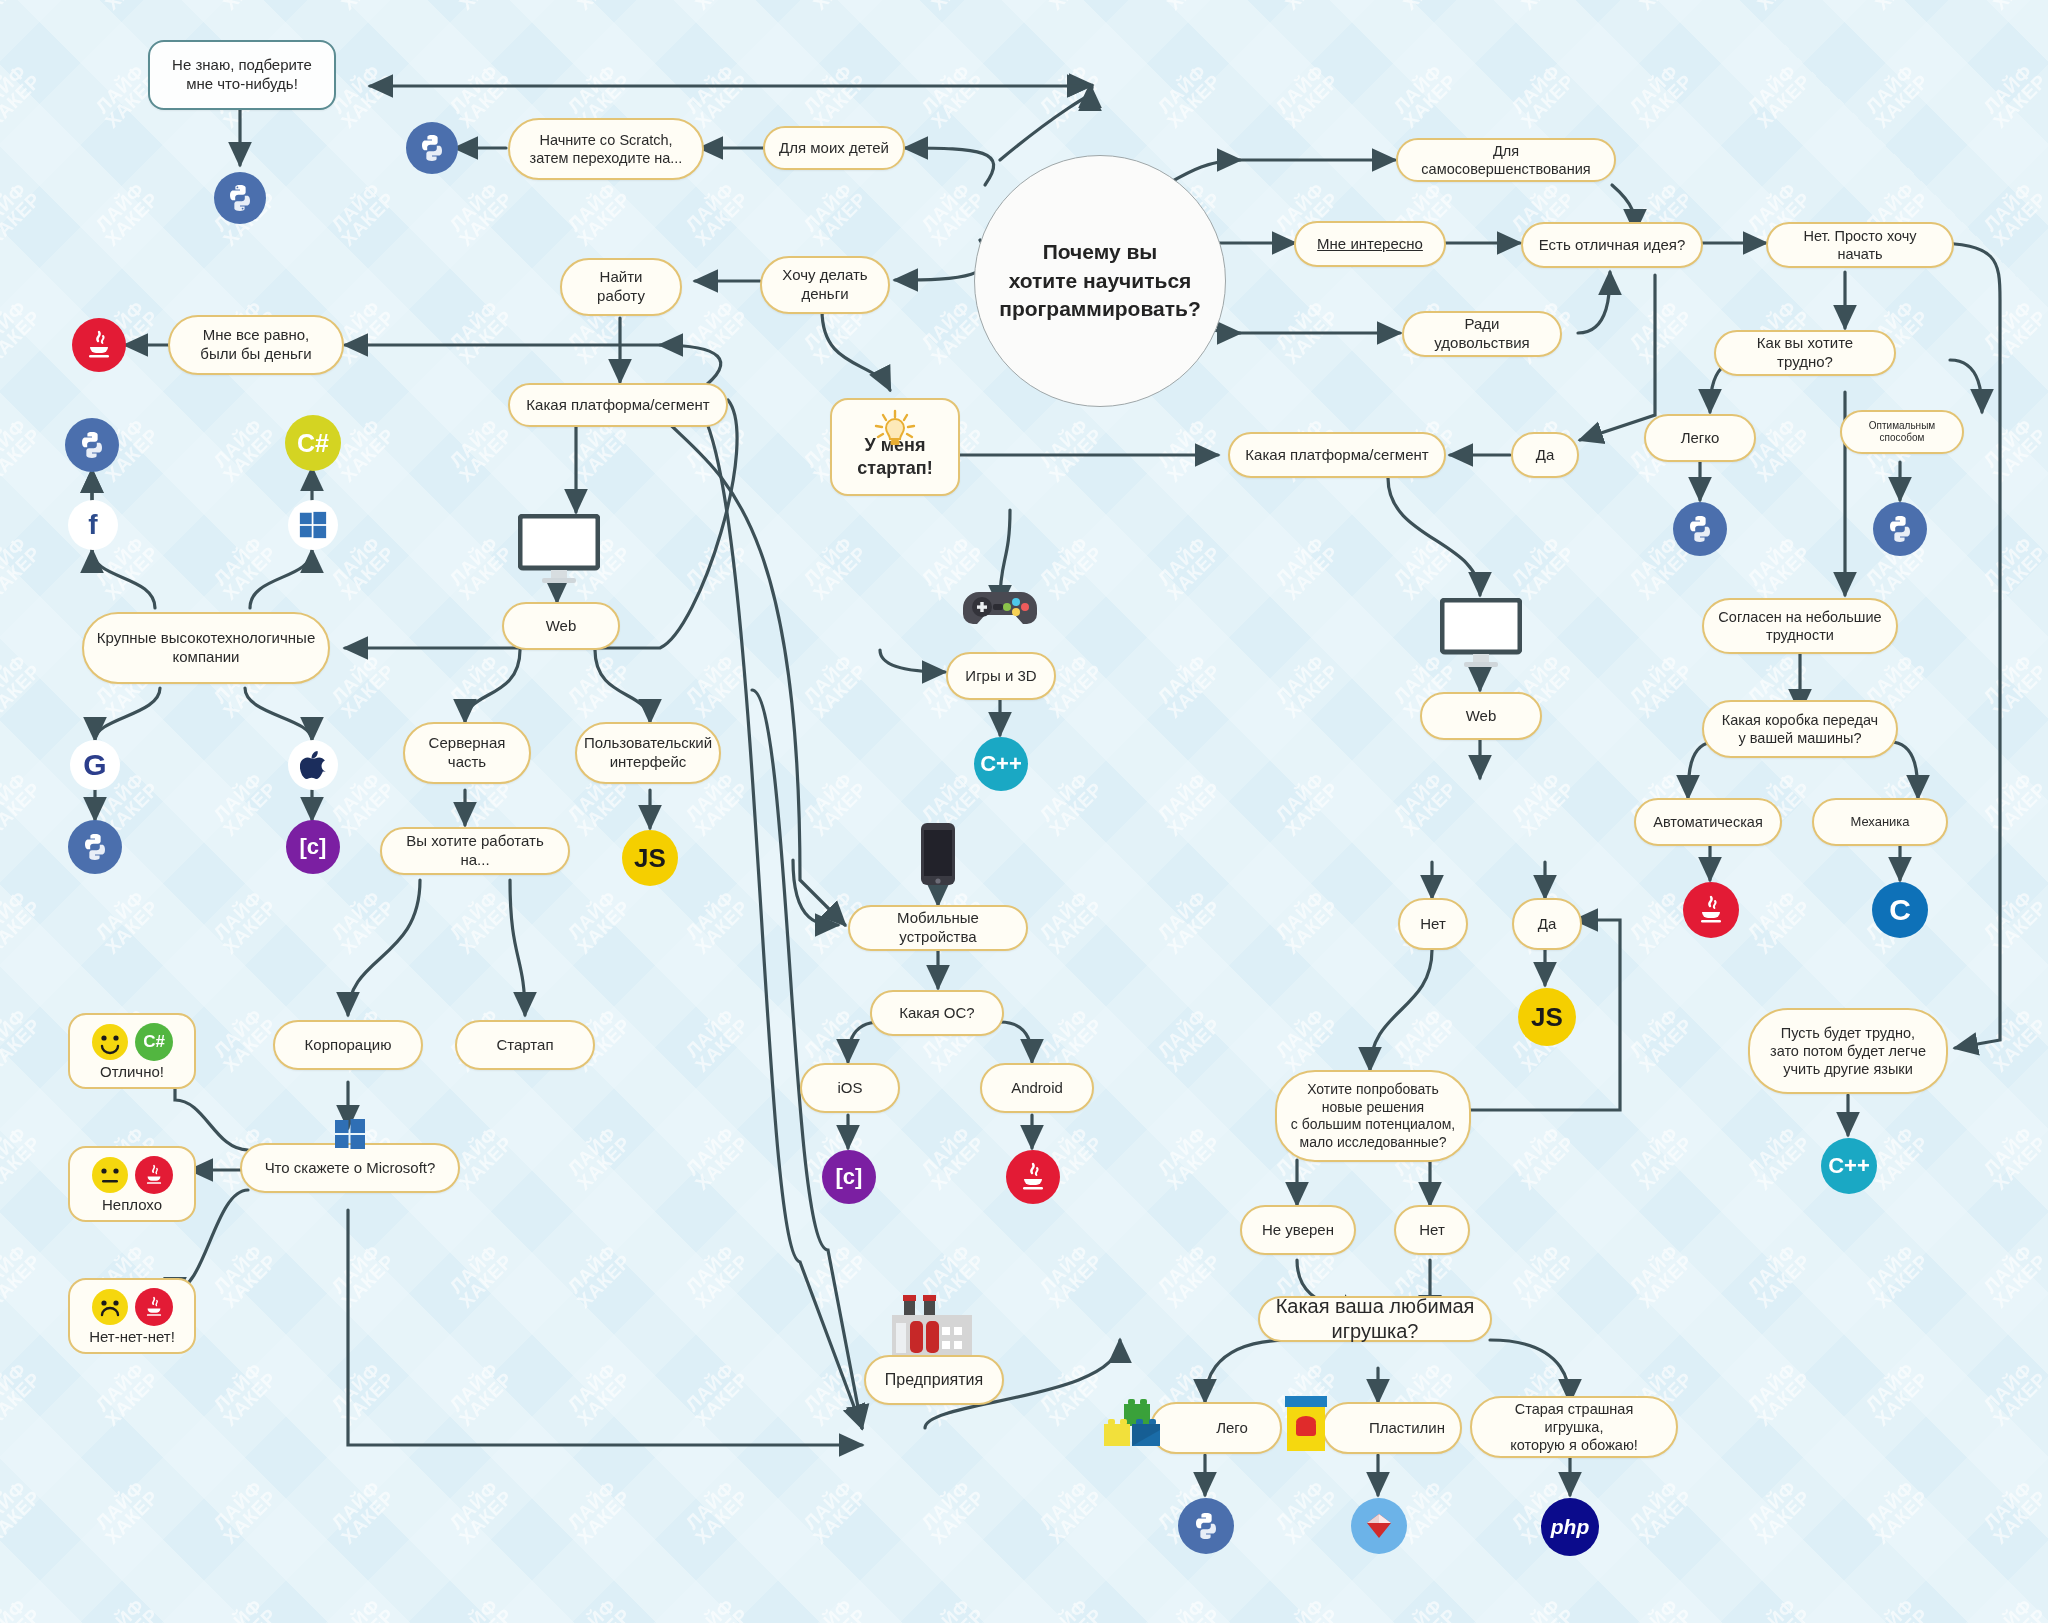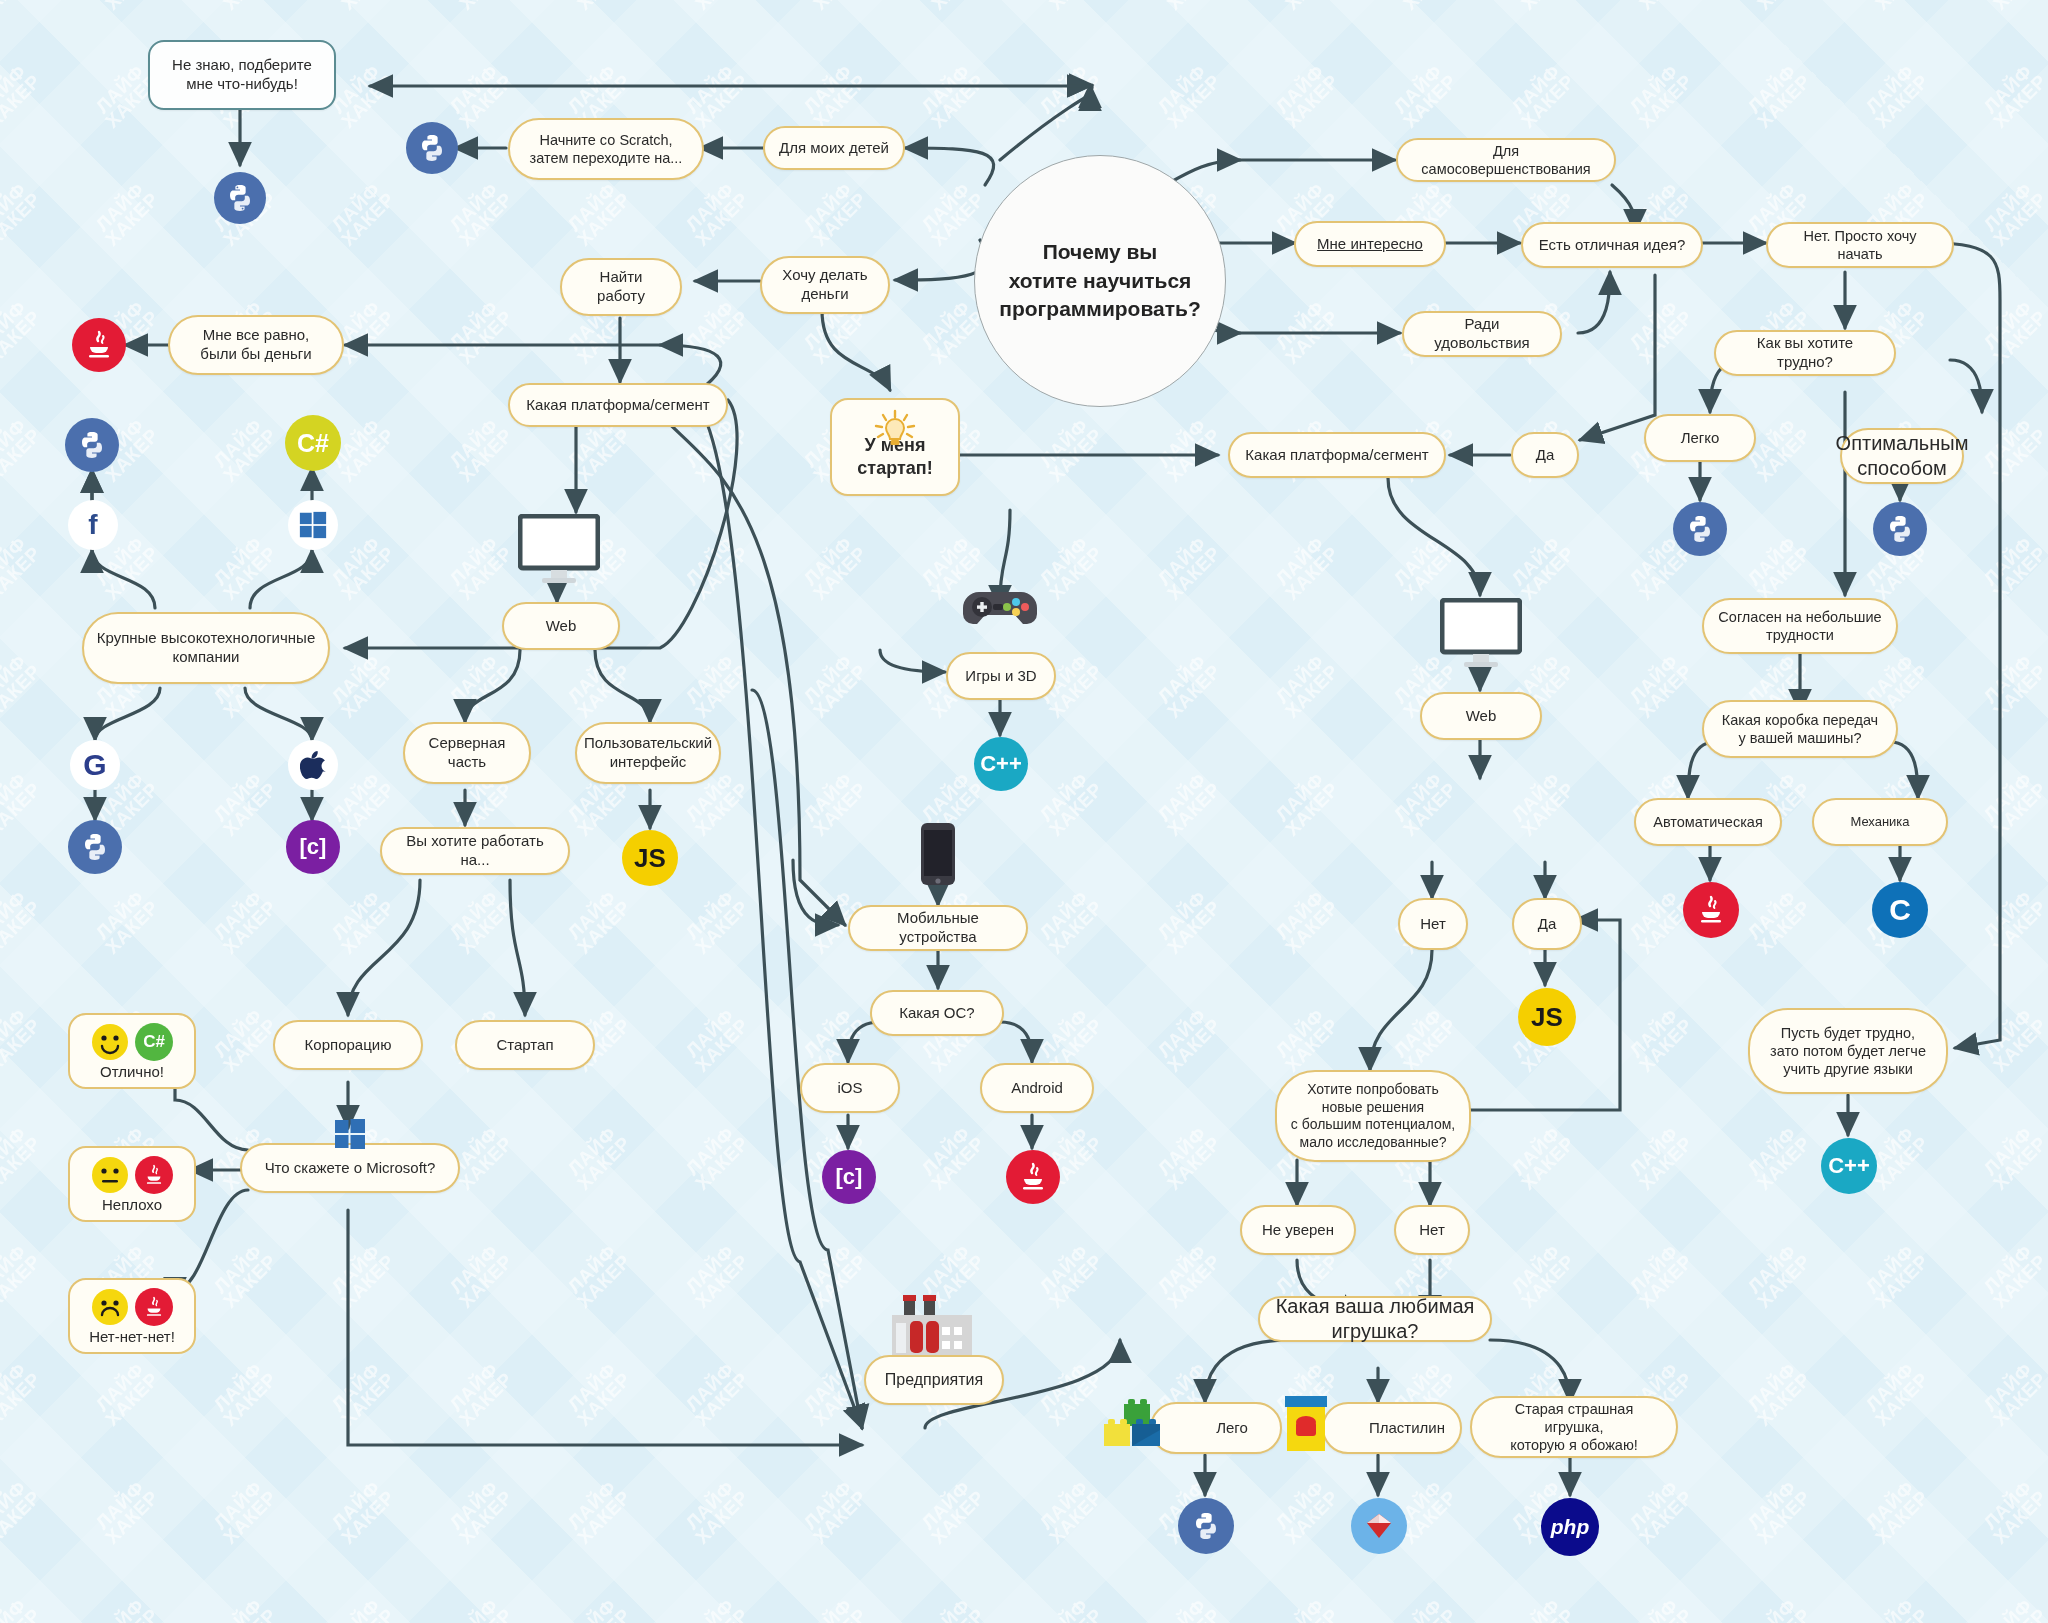--- a/index.html
+++ b/index.html
@@ -628,21 +628,21 @@
   </div>
 
   <div class="node" style="left:1396px;top:138px;width:220px;height:44px;font-size:14.5px;">Для самосовершенствования</div>
   <div class="node" style="left:1294px;top:221px;width:152px;height:46px;font-size:15px;text-decoration:underline;">Мне интересно</div>
   <div class="node" style="left:1402px;top:311px;width:160px;height:46px;font-size:15px;">Ради удовольствия</div>
   <div class="node" style="left:1521px;top:222px;width:182px;height:46px;font-size:15px;">Есть отличная идея?</div>
   <div class="node" style="left:1766px;top:222px;width:188px;height:46px;font-size:14.5px;">Нет. Просто хочу начать</div>
   <div class="node" style="left:1511px;top:432px;width:68px;height:46px;font-size:15px;">Да</div>
   <div class="node" style="left:1714px;top:330px;width:182px;height:46px;font-size:15px;">Как вы хотите трудно?</div>
   <div class="node" style="left:1644px;top:414px;width:112px;height:48px;font-size:15px;">Легко</div>
-  <div class="node" style="left:1840px;top:428px;width:124px;height:56px;font-size:20px;white-space:pre-line;">Оптимальным
+  <div class="node" style="left:1840px;top:410px;width:124px;height:44px;font-size:10px;white-space:pre-line;">Оптимальным
 способом</div>
   <div class="node" style="left:1702px;top:598px;width:196px;height:56px;font-size:14.5px;white-space:pre-line;">Согласен на небольшие
 трудности</div>
   <div class="node" style="left:1702px;top:700px;width:196px;height:58px;font-size:14.5px;white-space:pre-line;">Какая коробка передач
 у вашей машины?</div>
   <div class="node" style="left:1634px;top:798px;width:148px;height:48px;font-size:14.5px;">Автоматическая</div>
   <div class="node" style="left:1812px;top:798px;width:136px;height:48px;font-size:13px;">Механика</div>
   <div class="node" style="left:1748px;top:1008px;width:200px;height:86px;font-size:14.5px;white-space:pre-line;">Пусть будет трудно,
 зато потом будет легче
 учить другие языки</div>

